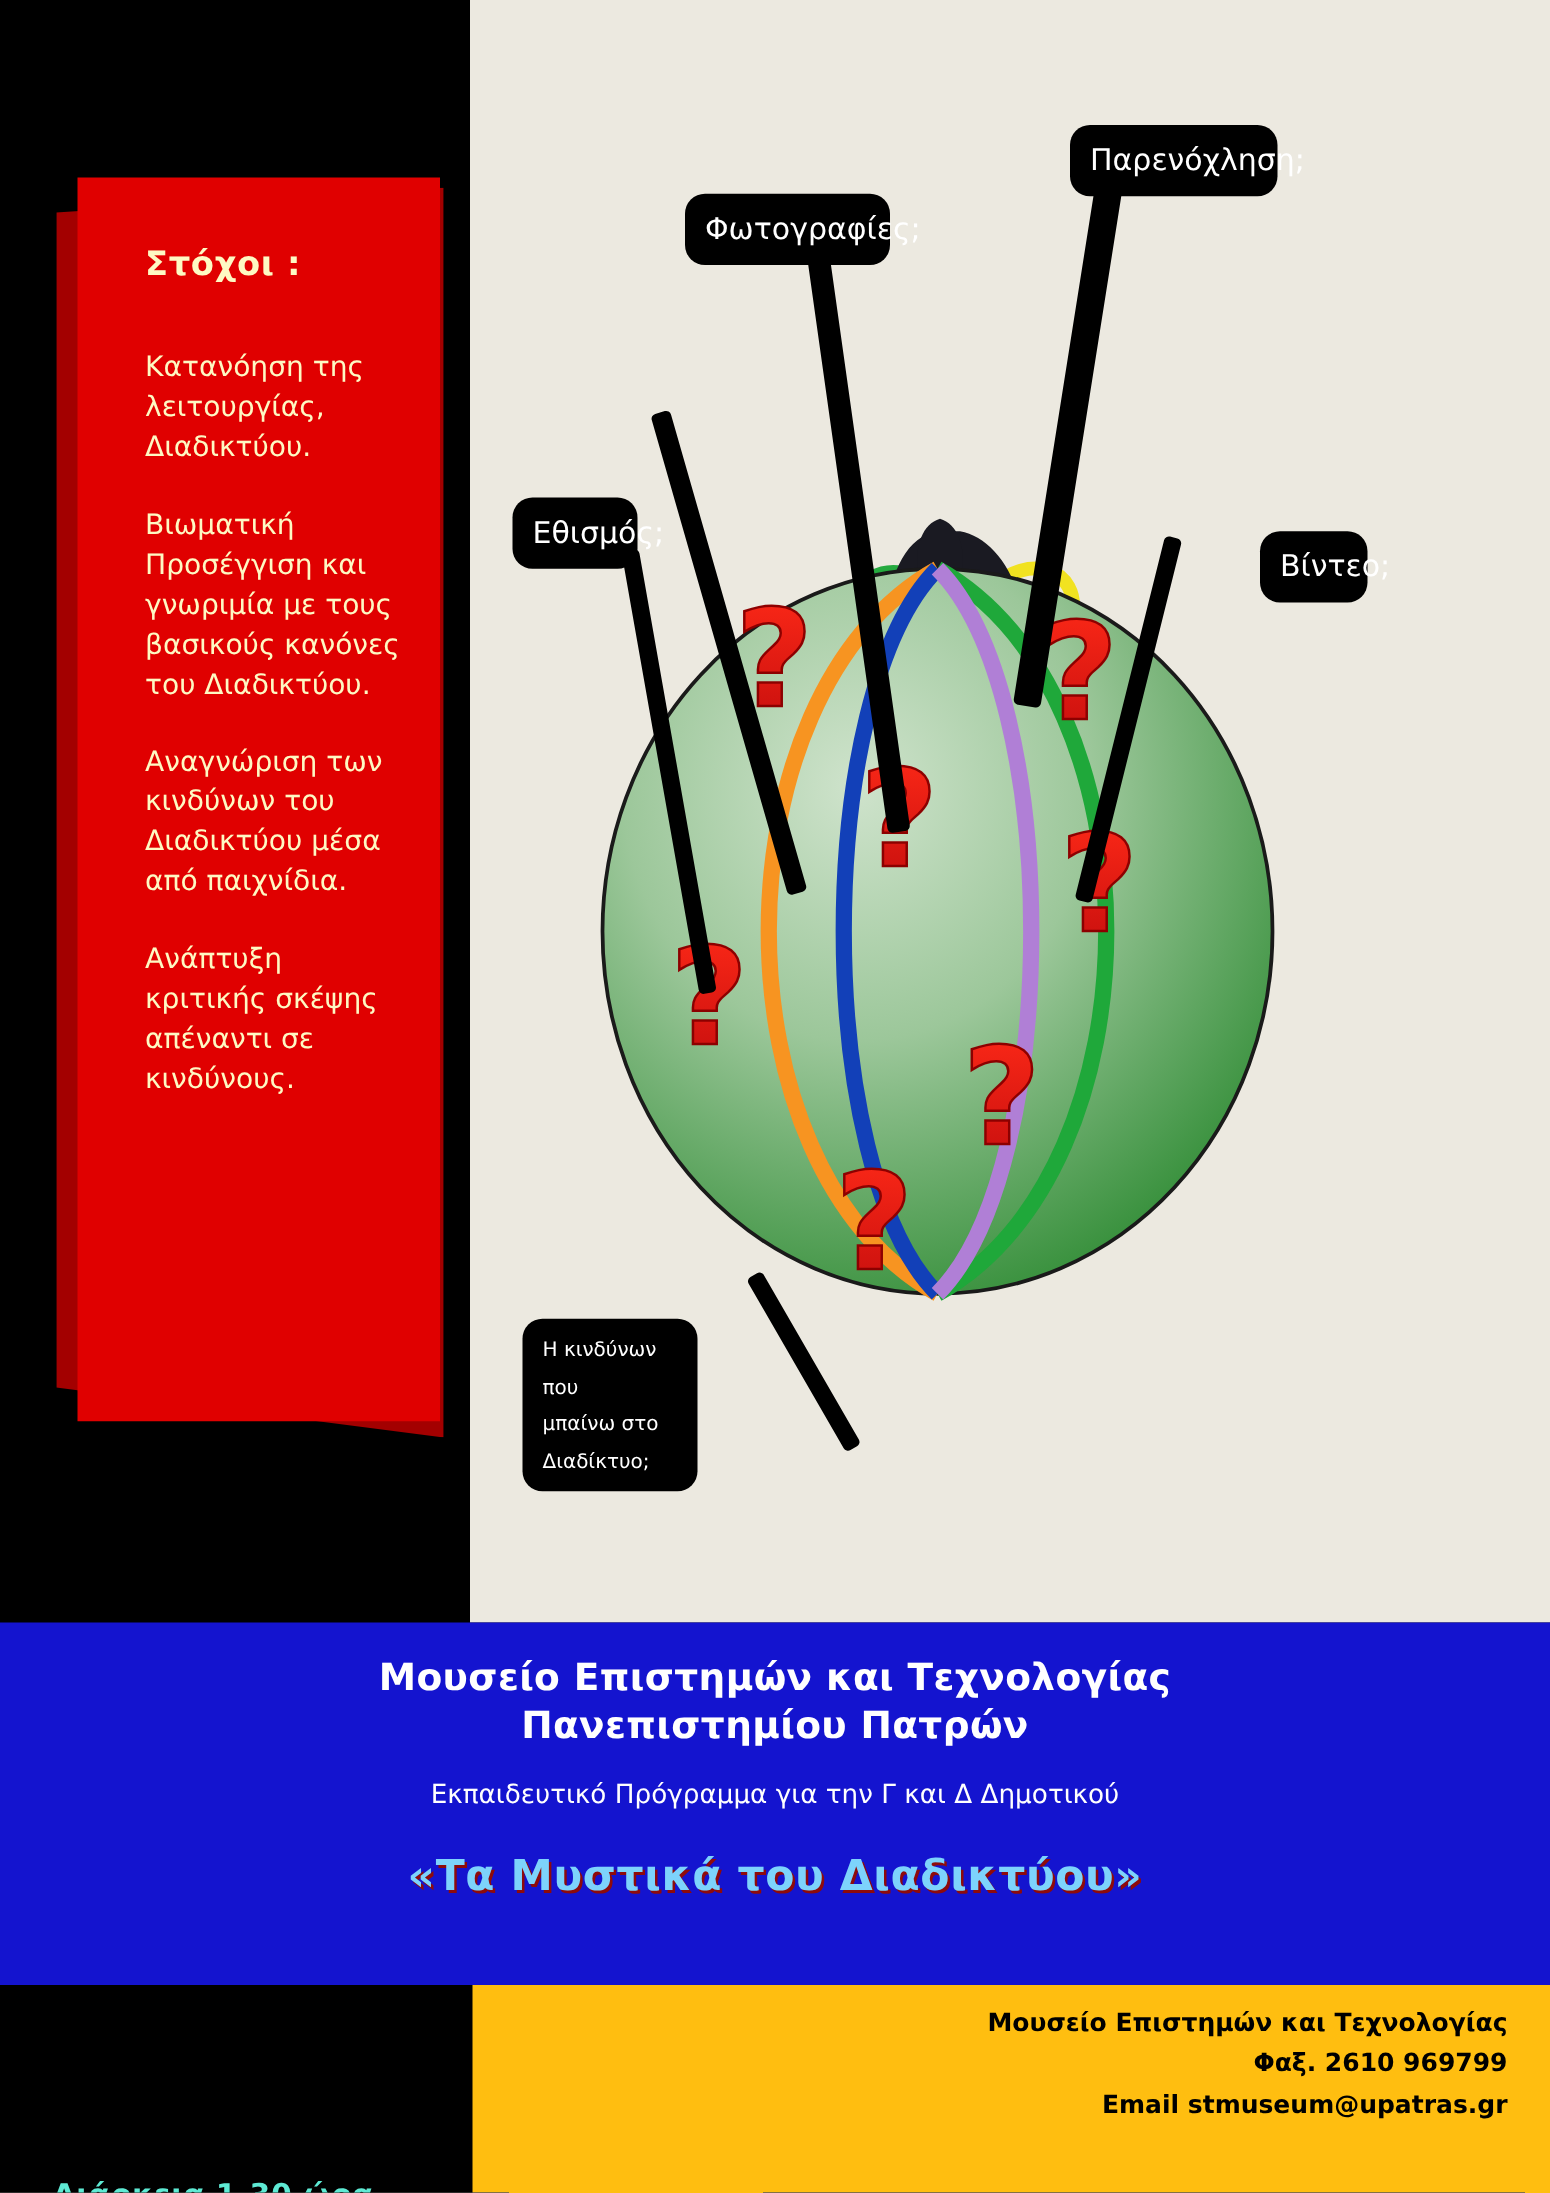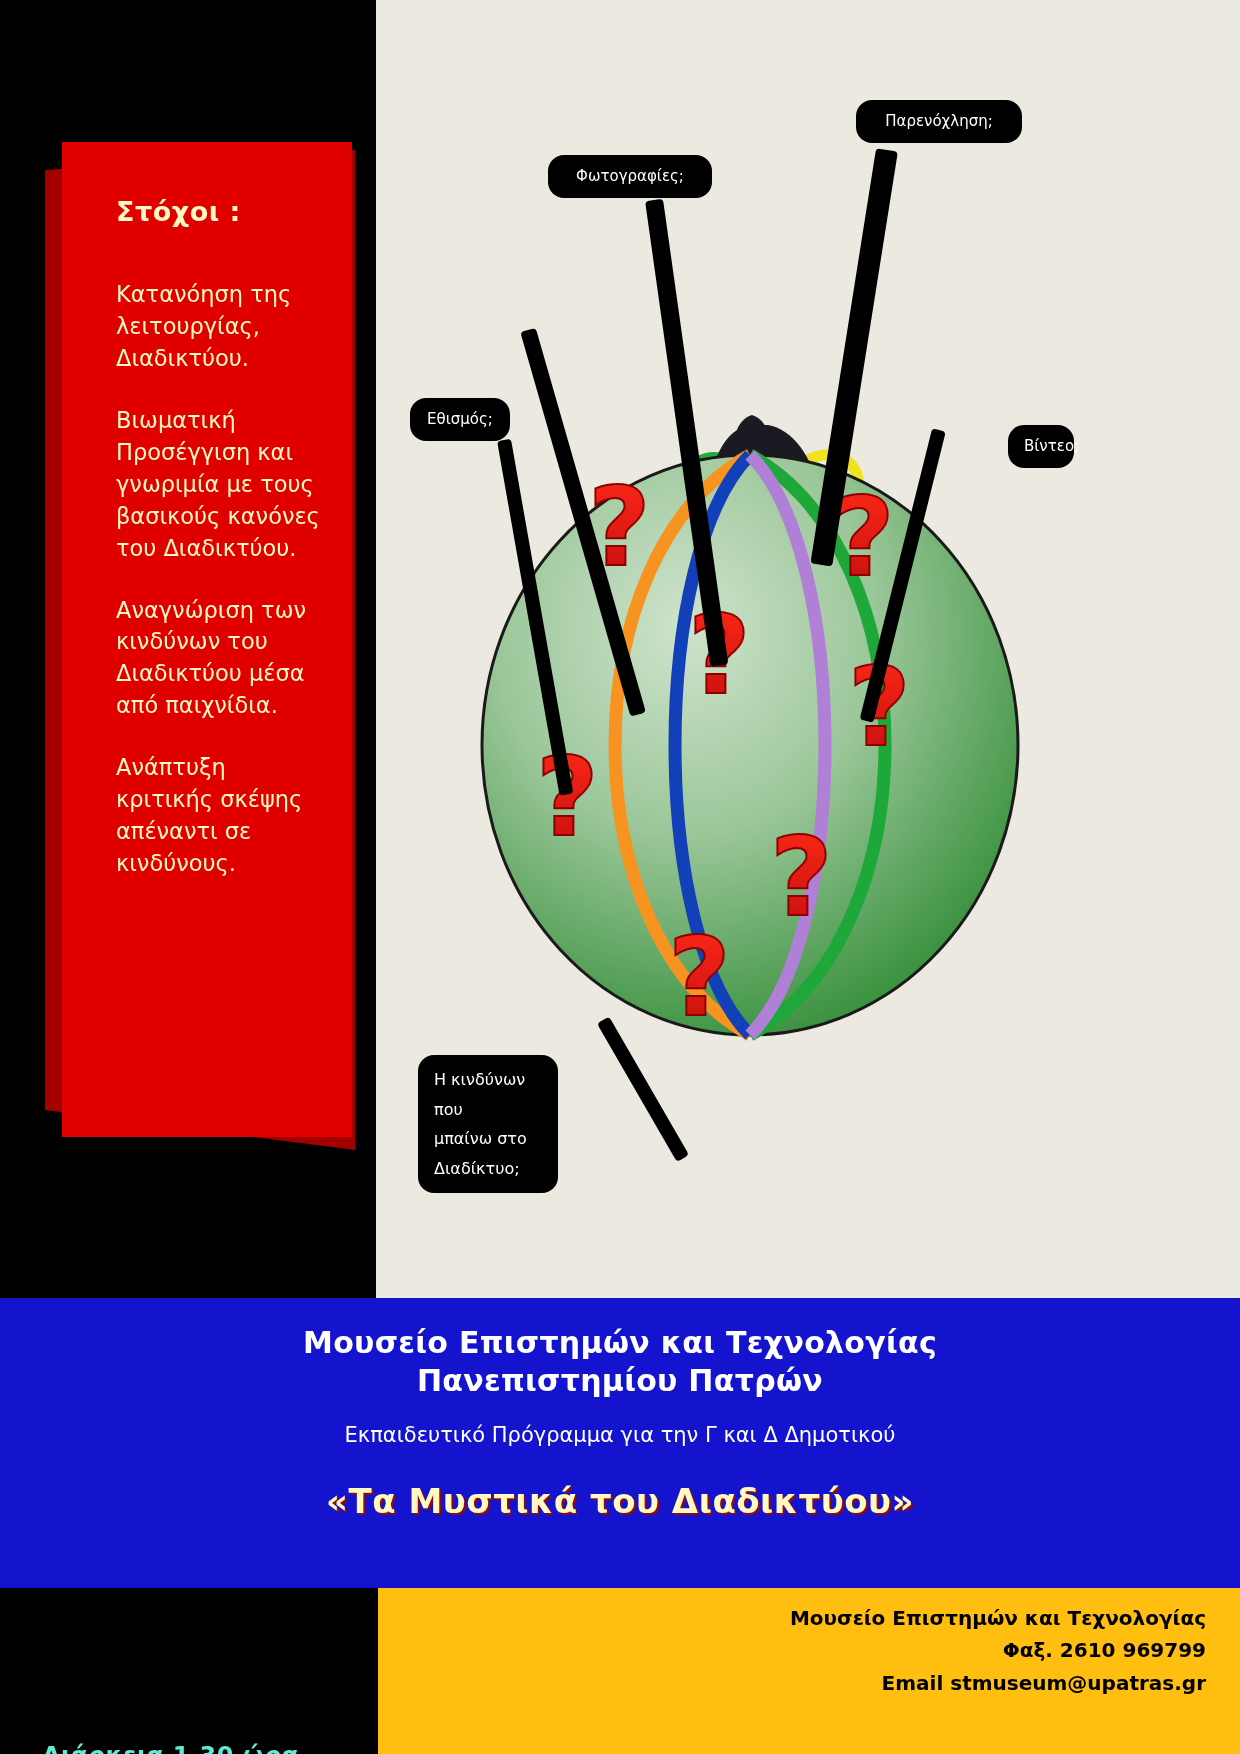--- a/index.html
+++ b/index.html
@@ -55,21 +55,21 @@
   }
   .globe-svg { width:100%; height:100%; display:block; overflow:visible; }
 
   
   .bubble {
     position:absolute;
     background:#000000;
     color:#ffffff;
     border-radius:16px;
     padding:10px 16px;
-    font-size:15px;
+    font-size:24px;
     line-height:1.55;
     z-index:6;
     white-space:pre-line;
   }
   .pointer {
     position:absolute;
     background:#000;
     z-index:5;
     transform-origin: top center;
   }
@@ -86,21 +86,21 @@
     font-size:30px; font-weight:bold; line-height:1.28;
     padding-top:26px; letter-spacing:0.3px;
   }
   .program-sub {
     font-size:21px; font-weight:400; margin-top:22px;
   }
   .program-name {
     margin-top:34px;
     font-size:34px;
     font-weight:bold;
-    color:#fef9c3;
+    color:#7dd3fc;
     letter-spacing:0.5px;
     text-shadow: 2px 2px 0 #8e0b0b;
   }
 
   
   .black-bottom {
     position:absolute; left:0; top:1660px; width:378px; height:130px;
     background:#000000; color:#5eead4;
   }
   .duration {
@@ -204,21 +204,21 @@
   <div class="pointer" style="left:932px; top:430px; width:14px; height:300px; transform:rotate(14deg); border-radius:4px;"></div>
   <div class="pointer" style="left:596px; top:1020px; width:14px; height:160px; transform:rotate(-30deg); border-radius:4px;"></div>
 
   <div class="bubble" style="left:856px; top:100px; width:166px; text-align:center;">Παρενόχληση;</div>
 
   <div class="bubble" style="left:548px; top:155px; width:164px; text-align:center;">Φωτογραφίες;</div>
 
 
   <div class="bubble" style="left:410px; top:398px; width:100px; text-align:center;">Εθισμός;</div>
 
-  <div class="bubble" style="left:1008px; top:425px; width:66px; text-align:center;">Βίντεο;</div>
+  <div class="bubble" style="left:1008px; top:425px; width:86px; text-align:center;">Βίντεο;</div>
 
   <div class="bubble" style="left:418px; top:1052px; width:140px; font-size:16px; line-height:1.85; top:1055px;">Η κινδύνων που
 μπαίνω  στο
 Διαδίκτυο;</div>
 
   <div class="red-shadow"></div>
   <div class="red-box">
     <div class="inner">
       <div class="goals-title">Στόχοι :</div>
       <div class="goal-p">Κατανόηση της λειτουργίας, Διαδικτύου.</div>

